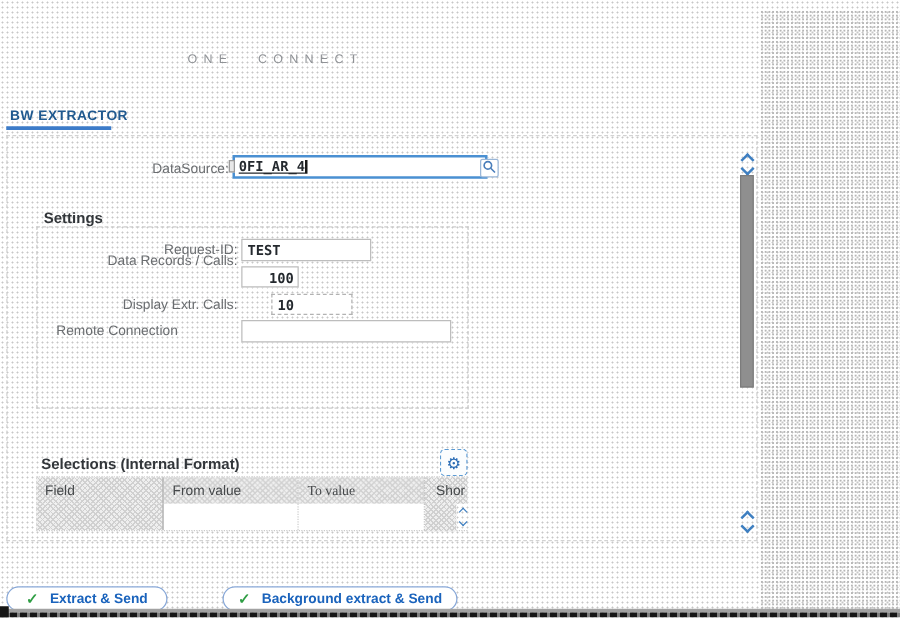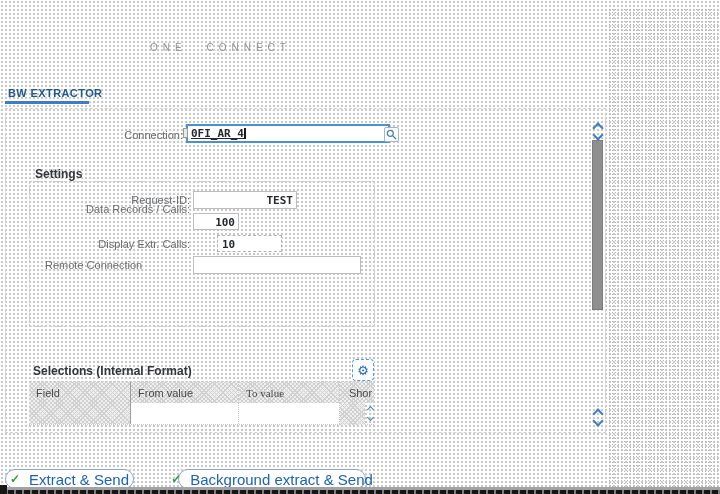--- a/index.html
+++ b/index.html
@@ -72,21 +72,21 @@
   .chv.up{transform:rotate(45deg);}
   .chv.down{transform:rotate(225deg);}
   .chv.small{width:4px;height:4px;border-width:1.5px;}
   .v-thumb{position:absolute;left:592px;top:140px;width:11px;height:170px;background:#8f8f8f;border:1px solid #7c7c7c;box-sizing:border-box;cursor:pointer;}
   .action-btn{
     position:absolute;top:469px;height:20px;background:#fff;border:1px solid #88a8d8;
     border-radius:10px;box-sizing:border-box;display:flex;align-items:center;justify-content:center;
     gap:9px;cursor:pointer;
   }
   .action-btn .check{color:#2f9e44;font-weight:700;font-size:12px;line-height:1;}
-  .action-btn .blabel{color:#1a63bc;font-size:15px;font-weight:400;white-space:nowrap;text-align:right;}
+  .action-btn .blabel{color:#1a63bc;font-size:11px;font-weight:700;white-space:nowrap;text-align:right;}
   .bottom-gray{position:absolute;left:0;top:487px;width:720px;height:3px;background:#a2a2a2;}
   .bottom-ticks{
     position:absolute;left:0;top:490px;width:720px;height:4px;
     background:repeating-linear-gradient(90deg,#161616 0,#161616 6px,#7d7d7d 6px,#7d7d7d 8px);
   }
   .bottom-corner{position:absolute;left:0;top:485px;width:7px;height:9px;background:#161616;}
 </style>
 </head>
 <body>
 
@@ -94,38 +94,38 @@
 
   <div class="dense-zone"></div>
 
   <div class="brand">ONE CONNECT</div>
 
   <div class="tab">BW EXTRACTOR</div>
   <div class="tab-underline"></div>
 
   <div class="content-panel"></div>
 
-  <div class="lbl lbl-r" style="left:120px;top:129px;width:63px;">Connection:</div>
+  <div class="lbl lbl-r" style="left:120px;top:129px;width:63px;">DataSource:</div>
   <div class="inp focused" style="left:186px;top:124px;width:204px;height:19px;text-decoration:underline;"><span>0FI_AR_4</span><span class="caret"></span></div>
   <div class="focus-handle" style="left:183px;top:128px;"></div>
   <div class="focus-handle" style="left:388px;top:128px;"></div>
   <div class="search-btn">
     <span>
       <svg width="11" height="11" viewBox="0 0 11 11">
           <circle cx="4.3" cy="4.3" r="3" fill="none" stroke="#4a7ebb" stroke-width="1.3"></circle>
           <line x1="6.6" y1="6.6" x2="10" y2="10" stroke="#4a7ebb" stroke-width="1.3"></line>
         </svg>
     </span>
   </div>
 
   <div class="sec-title" style="left:35px;top:167px;">Settings</div>
   <div class="group-box" style="left:29px;top:181px;width:346px;height:146px;"></div>
 
   <div class="lbl lbl-r" style="left:40px;top:194px;width:150px;">Request-ID:</div>
-  <div class="inp" style="left:193px;top:191px;width:104px;height:18px;text-align:right;"><span>TEST</span></div>
+  <div class="inp" style="left:193px;top:191px;width:104px;height:18px;"><span>TEST</span></div>
 
   <div class="lbl lbl-r" style="left:40px;top:203px;width:150px;">Data Records / Calls:</div>
   <div class="inp" style="left:193px;top:213px;width:46px;height:17px;text-align:right;"><span>100</span></div>
 
   <div class="lbl lbl-r" style="left:40px;top:238px;width:150px;">Display Extr. Calls:</div>
   <div class="inp dashed" style="left:193px;top:235px;width:65px;height:17px;"><span>10</span></div>
 
   <div class="lbl" style="left:45px;top:259px;">Remote Connection</div>
   <div class="inp" style="left:193px;top:256px;width:168px;height:18px;"><span></span></div>
 

